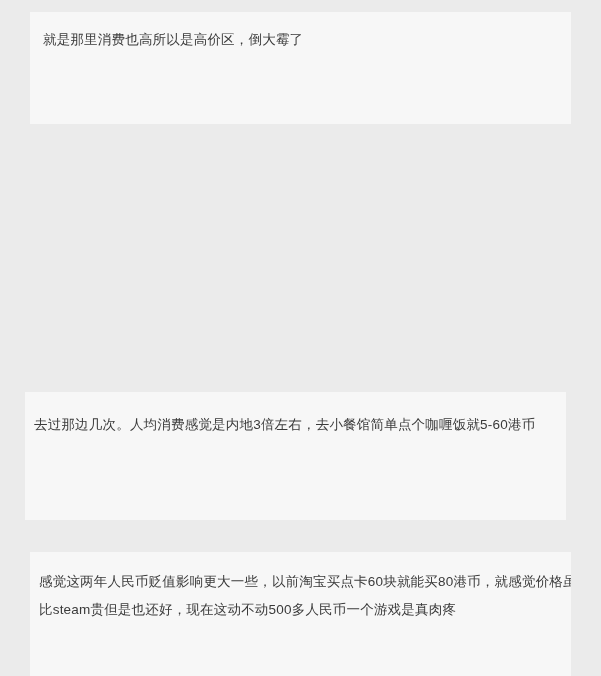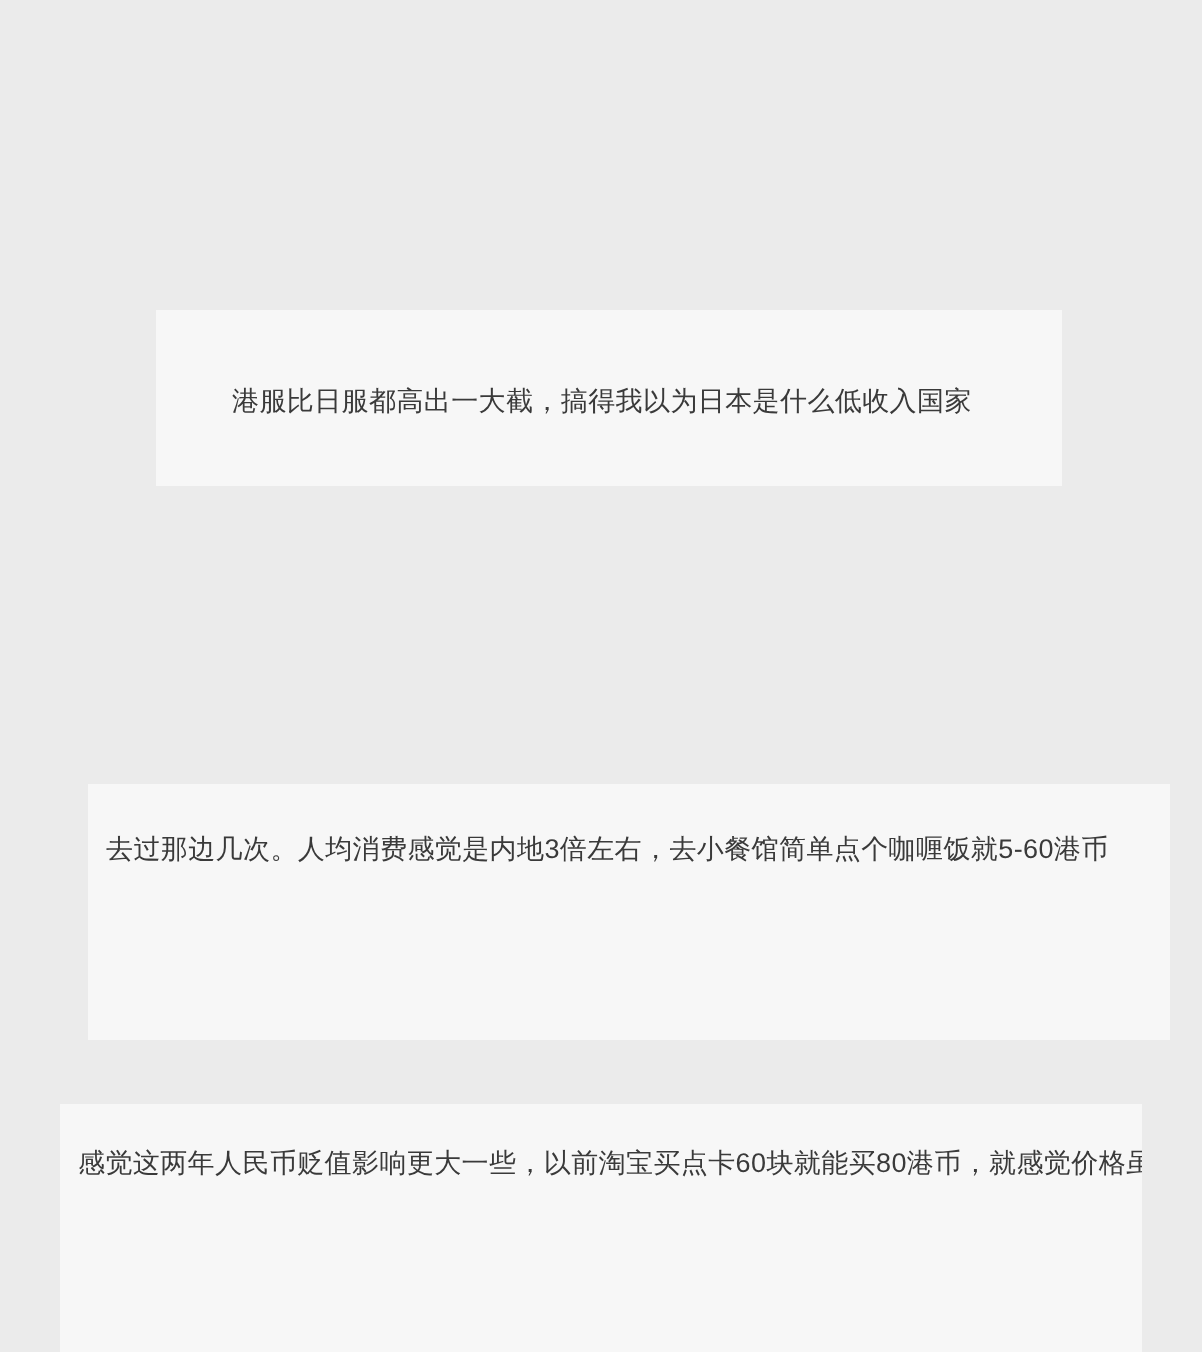--- a/index.html
+++ b/index.html
@@ -35,40 +35,41 @@
   
   #c0 { left: 30px;  top: 12px;  width: 541px; height: 112px; }
   #c0 .comment-text { position: absolute; left: 13px; top: 18px; }
 
   #c1 { left: 78px;  top: 155px; width: 453px; height: 88px; }
   #c1 .comment-text { position: absolute; left: 38px; top: 36px; }
 
   #c2 { left: 94px;  top: 274px; width: 420px; height: 88px; }
   #c2 .comment-text { position: absolute; left: 20px; top: 28px; }
 
-  #c3 { left: 44px;  top: 392px; width: 541px; height: 128px; }
+  #c3 { left: 25px;  top: 392px; width: 541px; height: 128px; }
   #c3 .comment-text { position: absolute; left: 9px; top: 23px; }
 
   #c4 { left: 30px;  top: 552px; width: 541px; height: 124px; }
   #c4 .text-line { position: absolute; left: 9px; }
   #c4 .line1 { top: 20px; }
   #c4 .line2 { top: 48px; }
 </style>
 </head>
 <body>
 
 <div id="page">
 
+  <div class="comment" id="c0">
+    <div class="comment-text">就是那里消费也高所以是高价区，倒大霉了</div>
+  </div>
 
-  <div class="comment" id="c1">
-    <div class="comment-text">港服比日服都高出一大截，搞得我以为日本是什么低收入国家</div>
-  </div>
 
 
   <div class="comment" id="c3">
     <div class="comment-text">去过那边几次。人均消费感觉是内地3倍左右，去小餐馆简单点个咖喱饭就5-60港币</div>
   </div>
 
   <div class="comment" id="c4">
     <div class="comment-text text-line line1">感觉这两年人民币贬值影响更大一些，以前淘宝买点卡60块就能买80港币，就感觉价格虽然</div>
+    <div class="comment-text text-line line2">比steam贵但是也还好，现在这动不动500多人民币一个游戏是真肉疼</div>
   </div>
 
 </div>
 
 </body></html>

